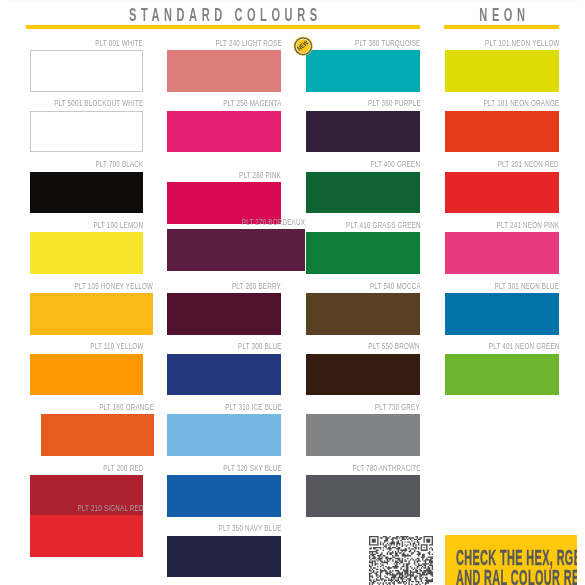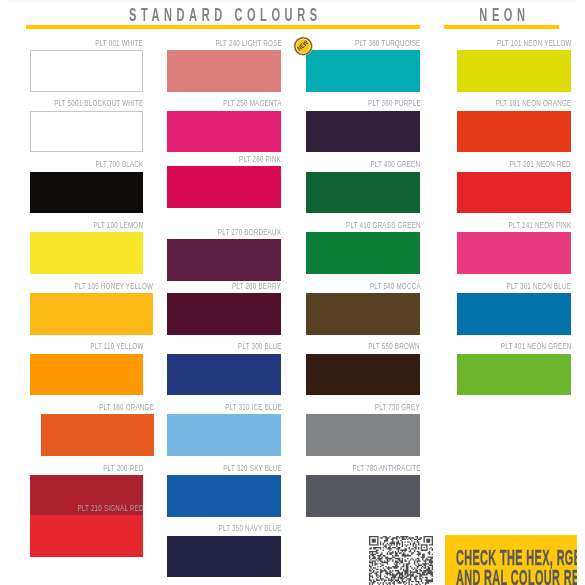--- a/index.html
+++ b/index.html
@@ -77,25 +77,25 @@
     </div>
     <div class="col" style="left:141.4px;width:113.8px;">
       <div class="sw" style="top:50.2px;width:113.8px;height:41.6px;">
         <div class="sw-label"><span>PLT 240 LIGHT ROSE</span></div>
         <div class="sw-box" style="background:#dc7e79;"></div>
       </div>
       <div class="sw" style="top:110.9px;width:113.8px;height:41.6px;">
         <div class="sw-label"><span>PLT 250 MAGENTA</span></div>
         <div class="sw-box" style="background:#e32071;"></div>
       </div>
-      <div class="sw" style="top:166px;width:113.8px;height:41.6px;">
+      <div class="sw" style="top:182px;width:113.8px;height:41.6px;">
         <div class="sw-label"><span>PLT 280 PINK</span></div>
         <div class="sw-box" style="background:#d70a53;"></div>
       </div>
-      <div class="sw" style="top:239px;width:113.8px;height:41.6px;">
+      <div class="sw" style="top:229px;width:113.8px;height:41.6px;padding-left:24px;">
         <div class="sw-label"><span>PLT 270 BORDEAUX</span></div>
         <div class="sw-box" style="background:#5b1d40;"></div>
       </div>
       <div class="sw" style="top:293.0px;width:113.8px;height:41.6px;">
         <div class="sw-label"><span>PLT 260 BERRY</span></div>
         <div class="sw-box" style="background:#51102c;"></div>
       </div>
       <div class="sw" style="top:353.7px;width:113.8px;height:41.6px;">
         <div class="sw-label"><span>PLT 300 BLUE</span></div>
         <div class="sw-box" style="background:#23387f;"></div>
@@ -153,21 +153,21 @@
       </div>
       <div class="sw" style="top:475.1px;width:113.8px;height:41.6px;">
         <div class="sw-label"><span>PLT 780 ANTHRACITE</span></div>
         <div class="sw-box" style="background:#56585e;"></div>
       </div>
     </div>
   </section>
   <section class="group" style="left:445.1px;width:113.6px;">
     <h2 class="group-title"><span>NEON</span></h2>
     <div class="group-rule" style="left:-1.3px;width:115.1px;background:#ffc800;"></div>
-    <div class="col" style="left:12px;width:113.7px;">
+    <div class="col" style="left:0.0px;width:113.7px;">
       <div class="sw" style="top:50.2px;width:113.7px;height:41.6px;">
         <div class="sw-label"><span>PLT 101 NEON YELLOW</span></div>
         <div class="sw-box" style="background:#dddc06;"></div>
       </div>
       <div class="sw" style="top:110.9px;width:113.7px;height:41.6px;">
         <div class="sw-label"><span>PLT 181 NEON ORANGE</span></div>
         <div class="sw-box" style="background:#e63b19;"></div>
       </div>
       <div class="sw" style="top:171.6px;width:113.7px;height:41.6px;">
         <div class="sw-label"><span>PLT 201 NEON RED</span></div>

